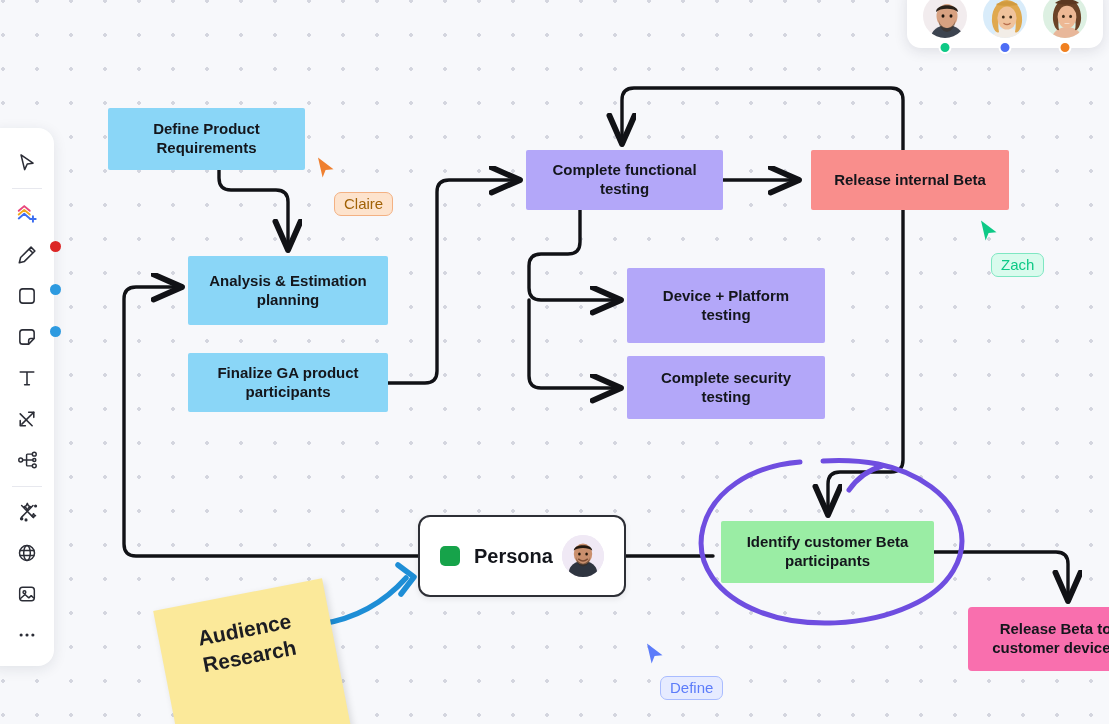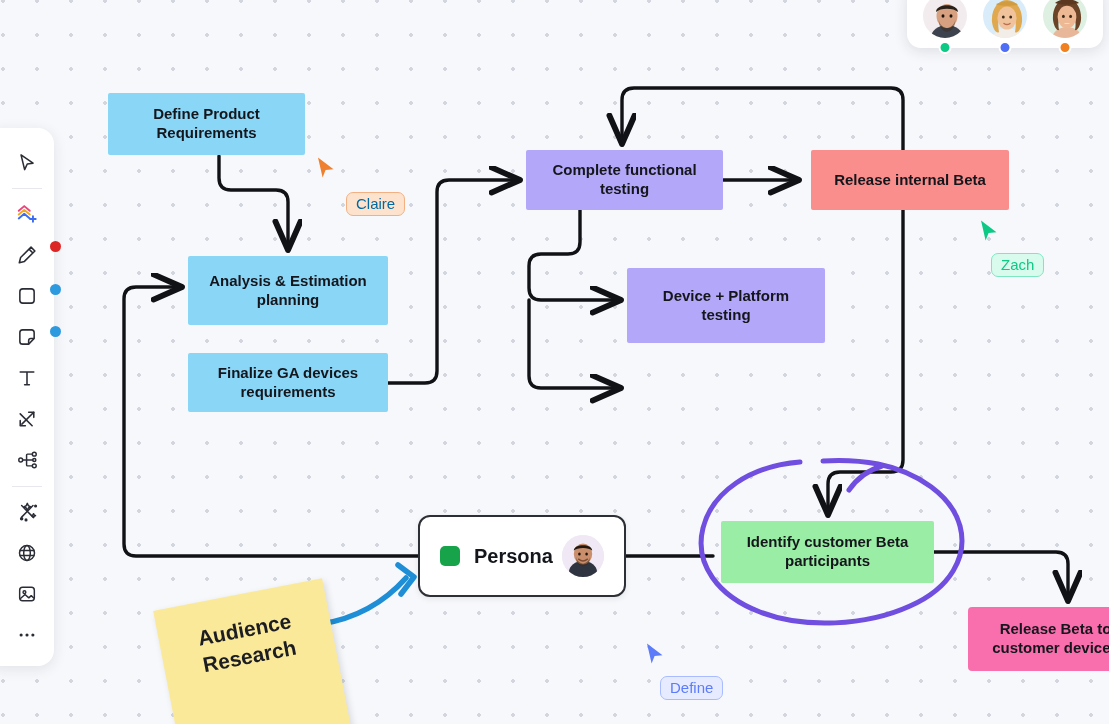--- a/index.html
+++ b/index.html
@@ -184,32 +184,33 @@
       <path d="M398,565 L414,577 L401,594"></path>
     </g>
   </svg>
 
   <svg id="annotation" width="290" height="190" viewBox="0 0 290 190" xmlns="http://www.w3.org/2000/svg">
     <path d="M110,22 C60,26 22,52 13,88 C4,124 28,156 70,172 C114,189 176,186 220,166
              C261,148 278,116 270,86 C262,56 228,32 188,24 C172,21 150,20 133,21
              M192,26 C175,31 166,40 159,50" fill="none" stroke="#6f4ee0" stroke-width="5" stroke-linecap="round"></path>
   </svg>
 
-  <div class="node n-blue" style="left:108px;top:93px;width:197px;height:62px;">Define Product Requirements</div>
+  <div class="node n-blue" style="left:108px;top:108px;width:197px;height:62px;">Define Product Requirements</div>
 
   <div class="node n-blue" style="left:188px;top:256px;width:200px;height:69px;">Analysis &amp; Estimation planning</div>
 
-  <div class="node n-blue" style="left:188px;top:353px;width:200px;height:59px;">Finalize GA devices requirements</div>
+  <div class="node n-blue" style="left:188px;top:353px;width:200px;height:59px;">Finalize GA product participants</div>
 
   <div class="node n-purple" style="left:526px;top:150px;width:197px;height:60px;">Complete functional testing</div>
 
   <div class="node n-red" style="left:811px;top:150px;width:198px;height:60px;">Release internal Beta</div>
 
   <div class="node n-purple" style="left:627px;top:268px;width:198px;height:75px;">Device + Platform testing</div>
 
+  <div class="node n-purple" style="left:627px;top:356px;width:198px;height:63px;">Complete security testing</div>
 
   <div class="node n-green" style="left:721px;top:521px;width:213px;height:62px;">Identify customer Beta participants</div>
 
   <div class="node n-pink" style="left:968px;top:607px;width:175px;height:64px;border-radius:4px;">Release Beta to customer devices</div>
 
   <div id="persona-card">
     <div class="sq"></div>
     <div class="label">Persona</div>
     <div class="av">
       <svg width="42" height="42" viewBox="0 0 42 42" xmlns="http://www.w3.org/2000/svg">
@@ -408,21 +409,21 @@
         </svg>
       </div>
       <div class="sd" style="background:#f08020;"></div>
     </div>
   </div>
 
   <div class="cursor" style="left:316px;top:156px;">
     <svg width="22" height="26" viewBox="0 0 22 26" xmlns="http://www.w3.org/2000/svg">
       <path d="M2,1.5 L17.5,13.2 L9.6,14 L6.6,21.5 Z" fill="#ef8030"></path>
     </svg>
-    <span class="tag" style="left:18px;top:36px;color:#0369a1;background:#fde3cd;border-color:#f3b183;margin-left:12px;">Claire</span>
+    <span class="tag" style="left:18px;top:36px;color:#a16207;background:#fde3cd;border-color:#f3b183;">Claire</span>
   </div>
 
   <div class="cursor" style="left:979px;top:219px;">
     <svg width="22" height="26" viewBox="0 0 22 26" xmlns="http://www.w3.org/2000/svg">
       <path d="M2,1.5 L17.5,13.2 L9.6,14 L6.6,21.5 Z" fill="#0ec986"></path>
     </svg>
     <span class="tag" style="left:12px;top:34px;color:#0ec986;background:#d9fbed;border-color:#7ee7c2;">Zach</span>
   </div>
 
   <div class="cursor" style="left:645px;top:642px;">

